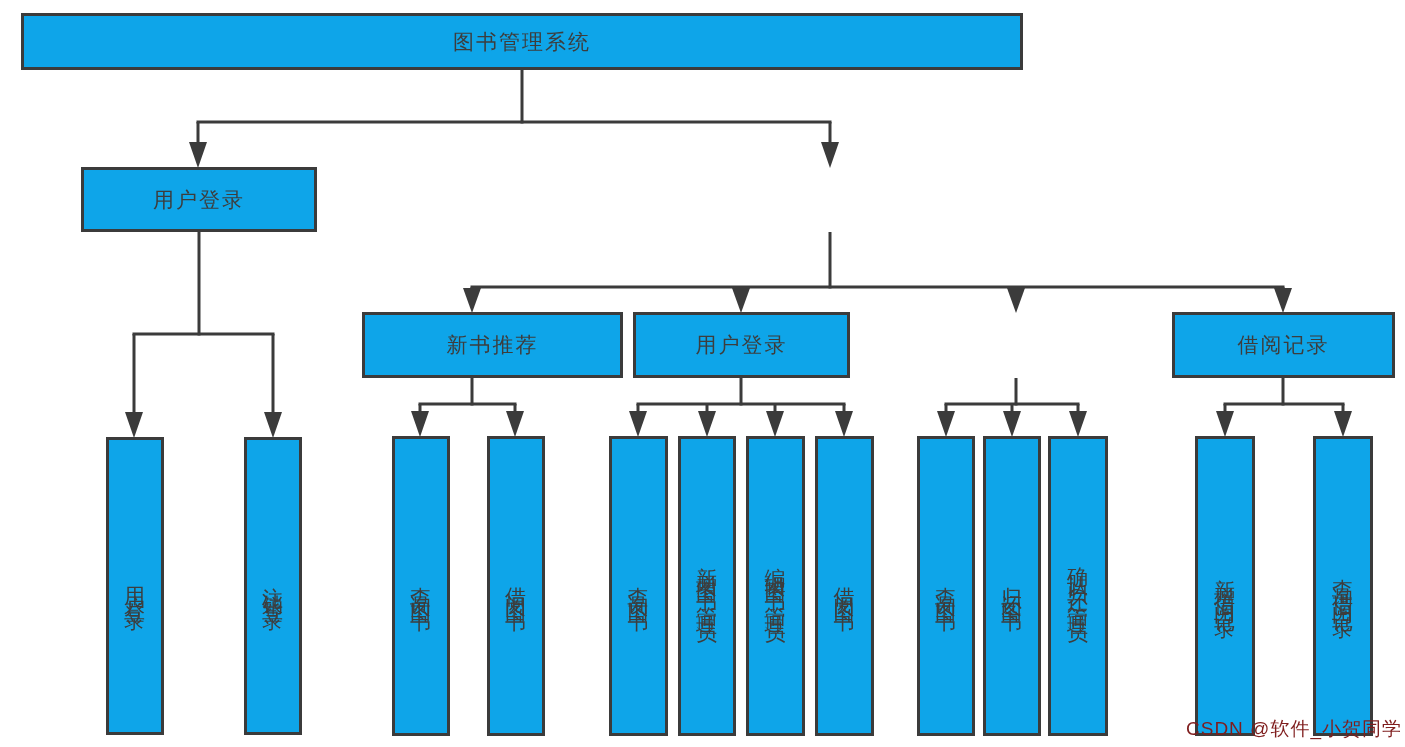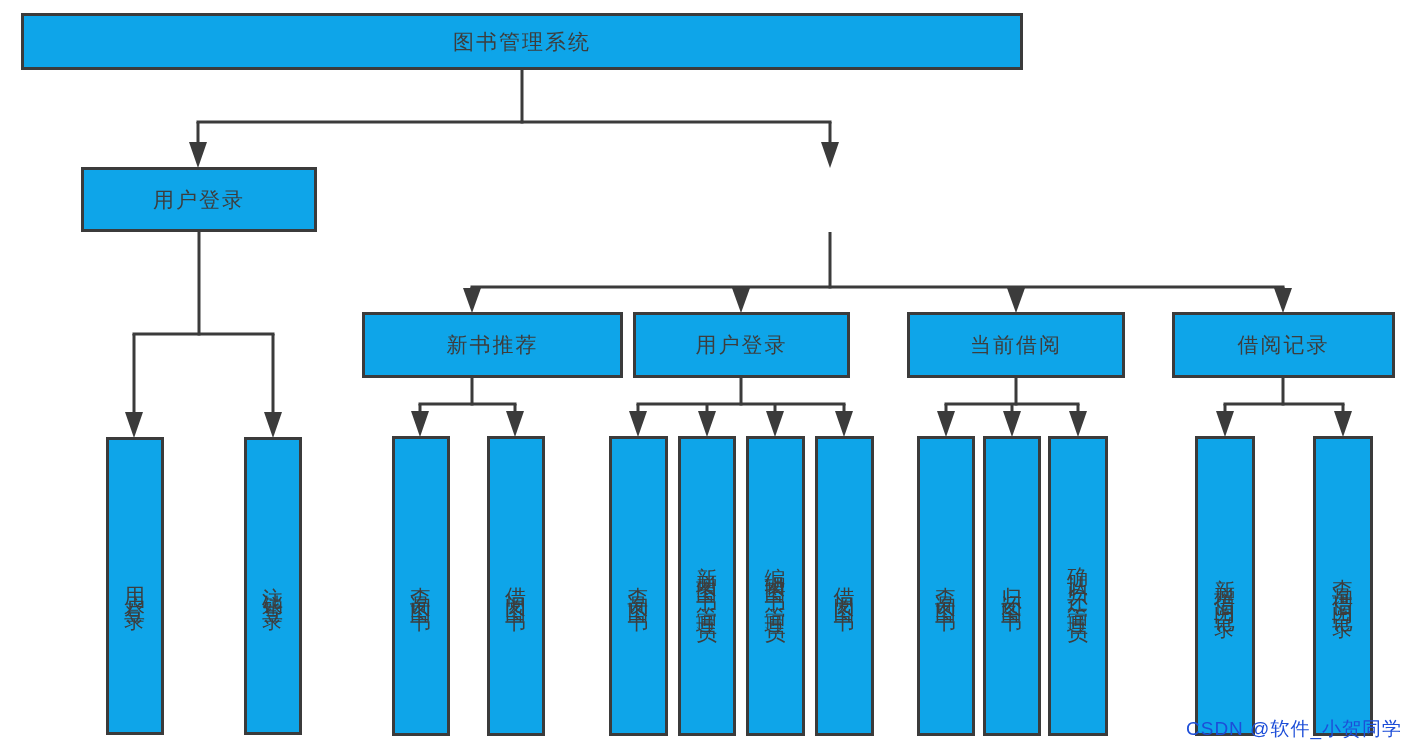--- a/index.html
+++ b/index.html
@@ -35,21 +35,21 @@
   .node.v .lbl {
     writing-mode: vertical-rl;
     text-orientation: mixed;
     font-size: 21px;
     line-height: 1;
     letter-spacing: 8px;
     white-space: nowrap;
   }
   .watermark {
     position: absolute;
-    color: #1d4ed8;
+    color: #7f1d1d;
     font-size: 19px;
     letter-spacing: 1px;
     white-space: nowrap;
   }
 </style>
 </head>
 <body>
 
 <div class="stage">
 
@@ -124,23 +124,20 @@
   <div class="node h" style="left:81px;top:167px;width:236px;height:65px">
     <span class="lbl">用户登录</span>
   </div>
 
   <div class="node h" style="left:362px;top:312px;width:261px;height:66px">
     <span class="lbl">新书推荐</span>
   </div>
   <div class="node h" style="left:633px;top:312px;width:217px;height:66px">
     <span class="lbl">用户登录</span>
   </div>
-  <div class="node h" style="left:907px;top:312px;width:218px;height:66px">
-    <span class="lbl">当前借阅</span>
-  </div>
   <div class="node h" style="left:1172px;top:312px;width:223px;height:66px">
     <span class="lbl">借阅记录</span>
   </div>
 
   <div class="node v" style="left:106px;top:437px;width:58px;height:298px">
     <span class="lbl">用户登录</span>
   </div>
   <div class="node v" style="left:244px;top:437px;width:58px;height:298px">
     <span class="lbl">注销登录</span>
   </div>

